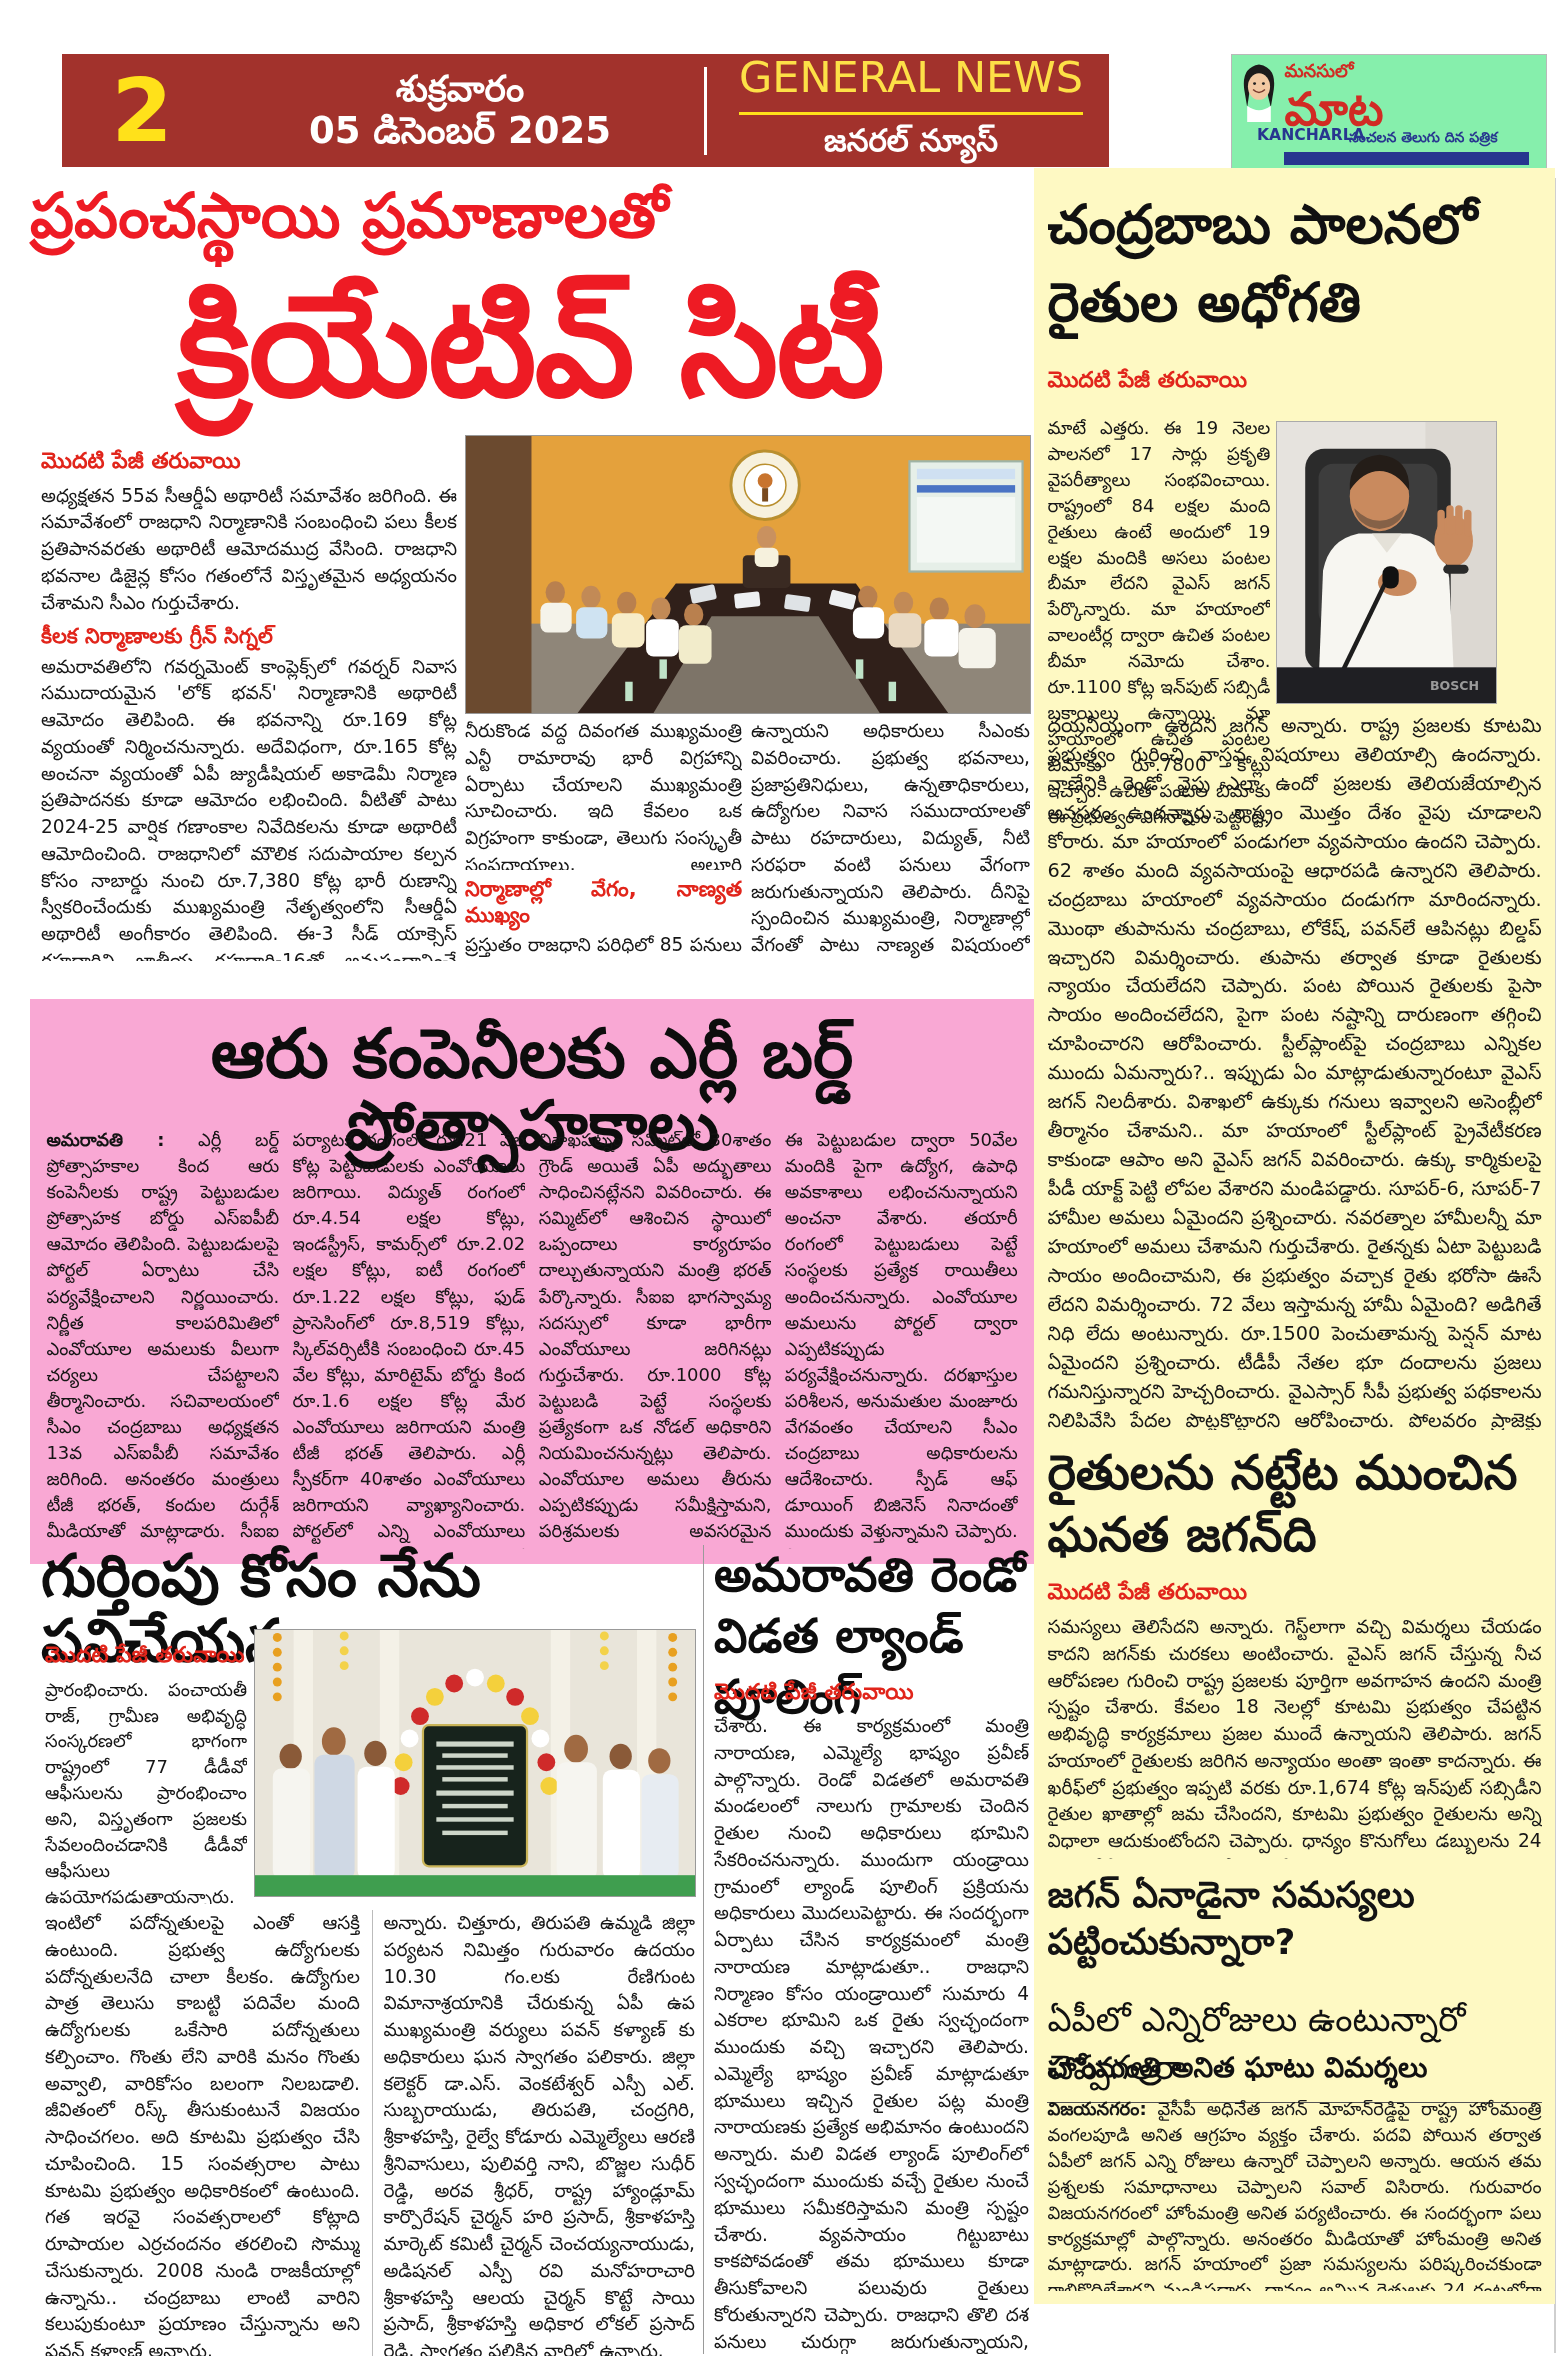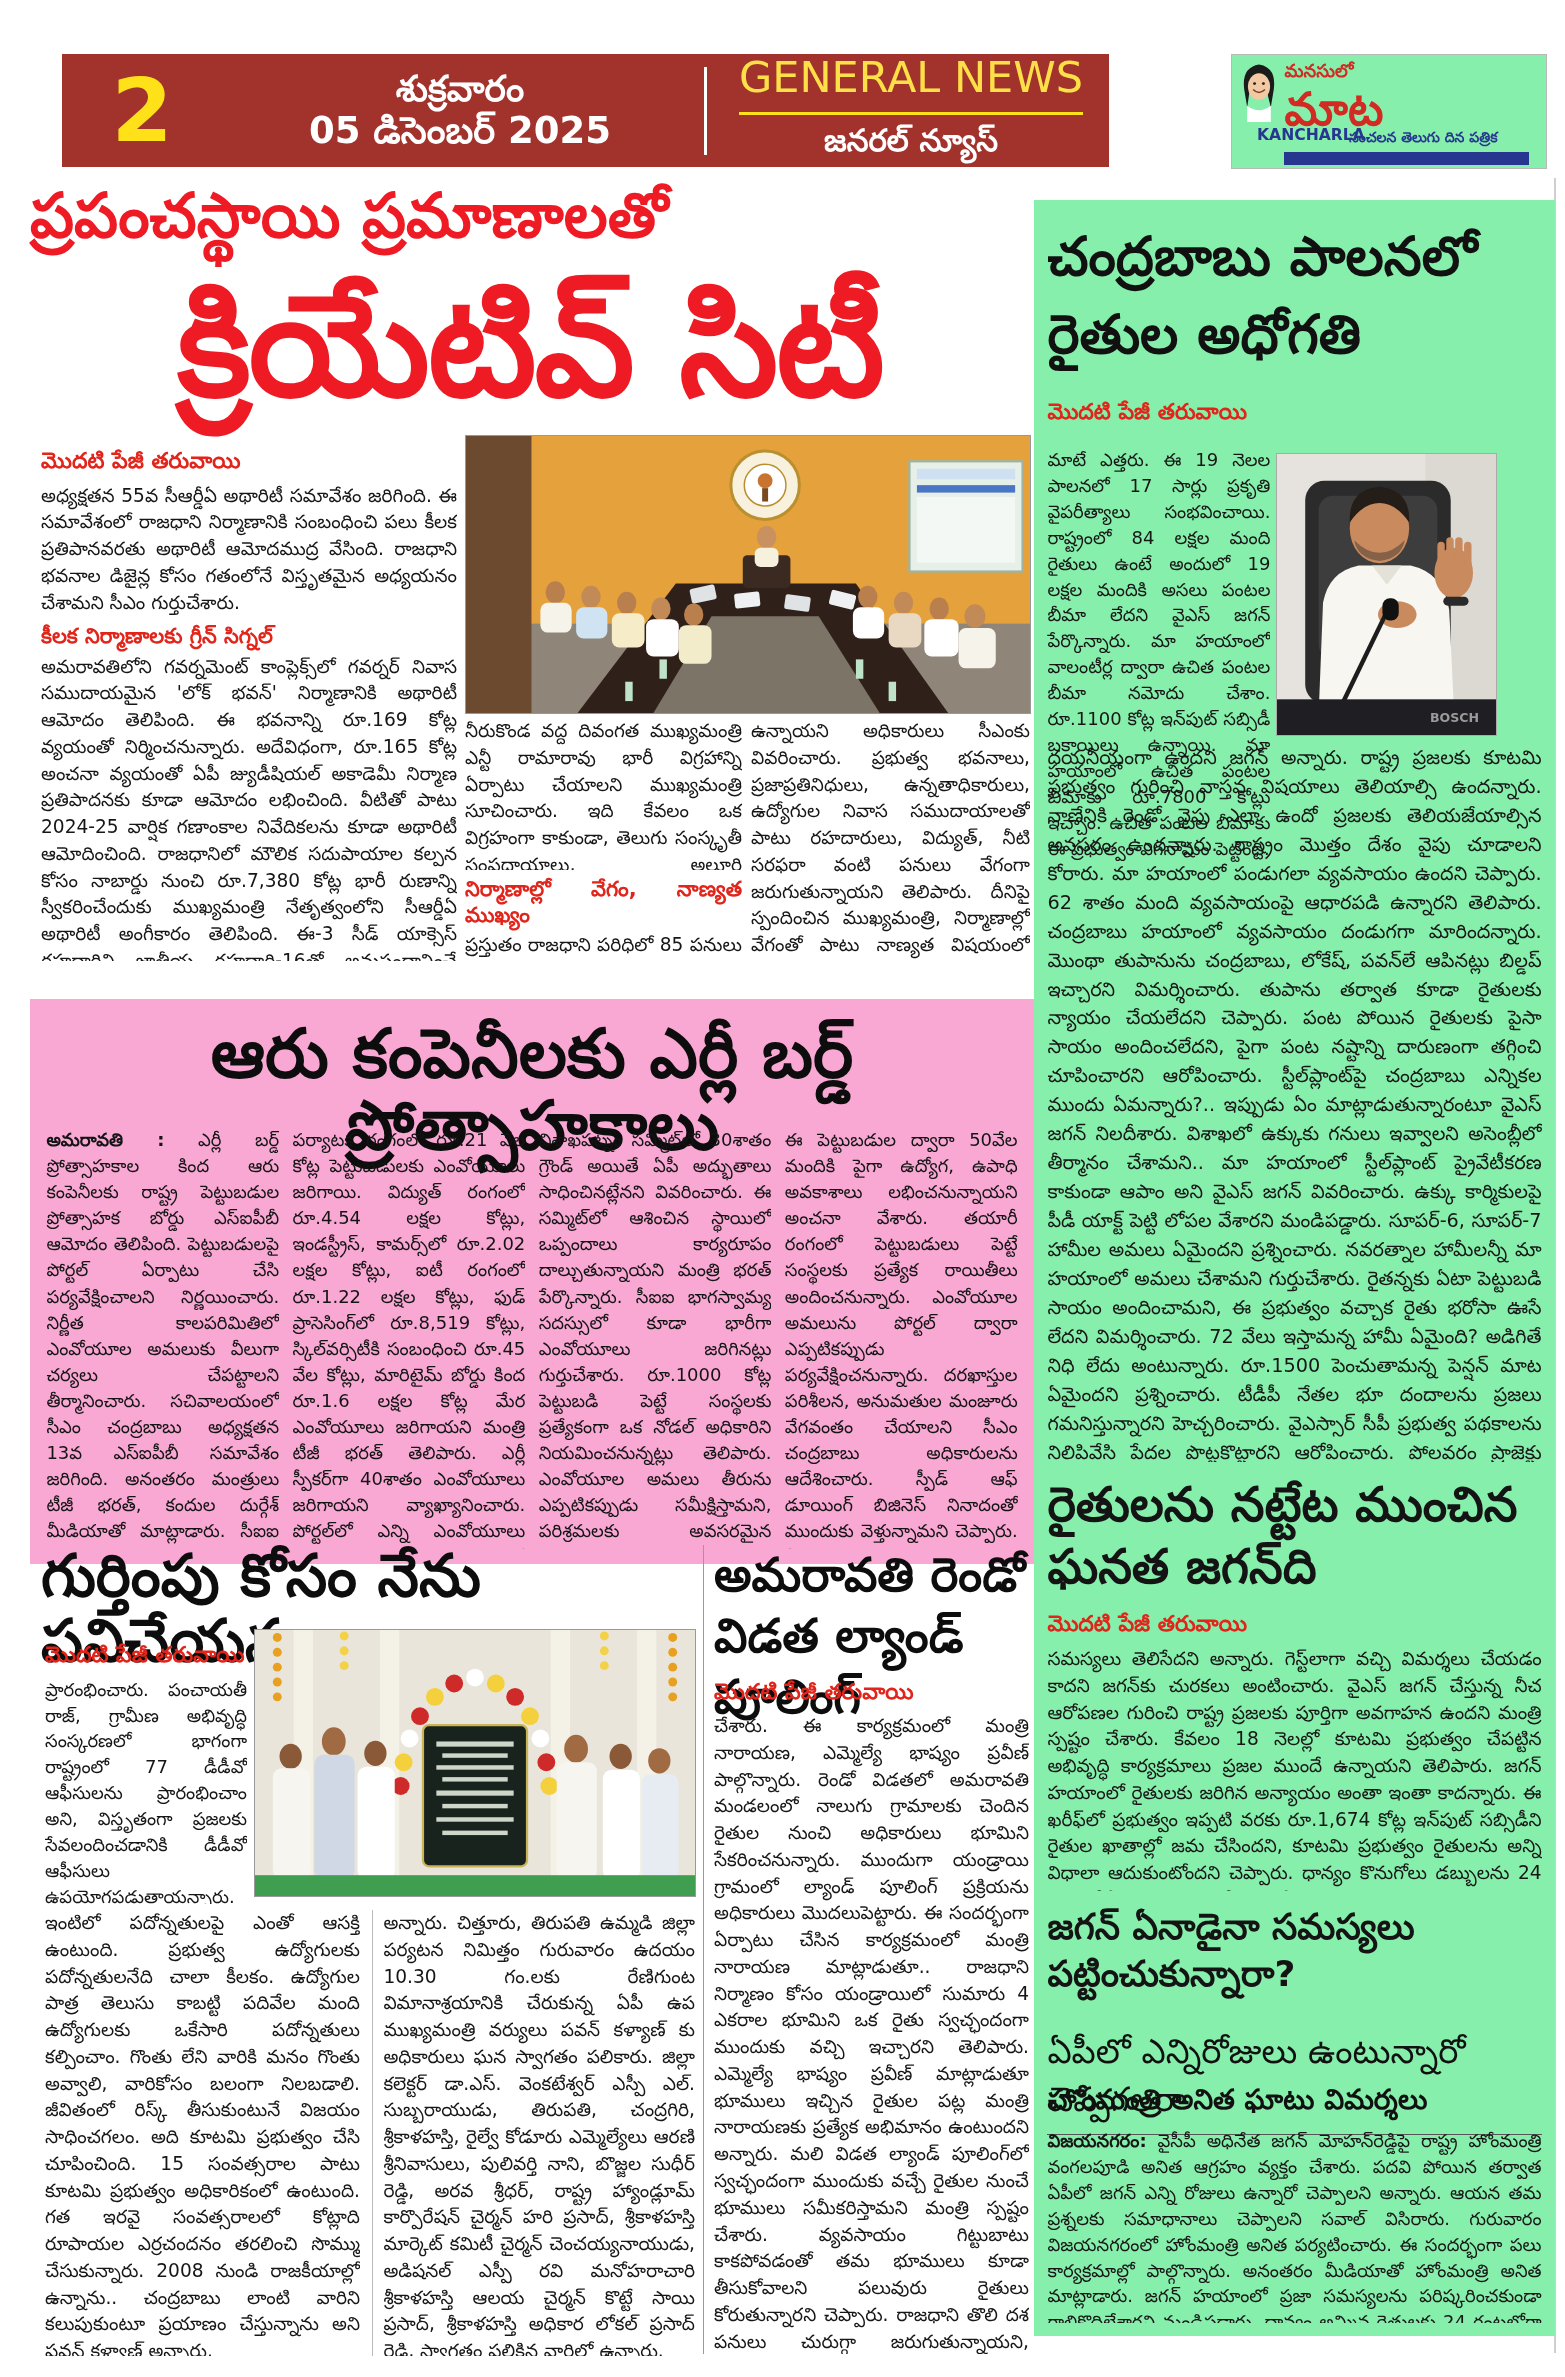--- a/index.html
+++ b/index.html
@@ -33,21 +33,21 @@
   .body-txt{font-size:18.6px;line-height:1.44;text-align:justify;color:#161616;overflow:hidden;}
   .byline{color:#E1251B;font-weight:800;font-size:22px;margin-bottom:6px;}
   .subhead{color:#E1251B;font-weight:800;font-size:21px;margin:7.4px 0 4.5px 0;line-height:1.2;}
   .dl{font-weight:800;}
   
   .lead-col1{left:41px;top:445px;width:416px;height:516px;}
   .photo1{left:465px;top:435px;width:564px;height:277px;border:0.7px solid #999;}
   .lead-col2{left:465px;top:718px;width:277px;height:242px;}
   .lead-col3{left:751px;top:718px;width:279px;height:242px;}
   
-  .pink{left:1034px;top:200px;width:521px;height:2136px;background:#86efac;}
+  .pink{left:1034px;top:168px;width:521px;height:2136px;background:#fef9c3;}
   .pk{position:absolute;left:13.4px;right:13.4px;}
   .pk-h1{top:18px;font-size:54px;font-weight:800;color:#111;line-height:1.45;}
   .pk-byline1{top:199px;}
   .pk-colrow-txt{top:247px;width:223px;height:476px;font-size:18px;}
   .photo2{position:absolute;left:242px;top:253px;width:219px;height:281px;border:0.7px solid #aaa;}
   .pk-body1{top:544px;height:718px;font-size:19.3px;line-height:1.5;}
   .pk-h2{top:1273px;font-size:48px;font-weight:800;line-height:1.3;}
   .pk-byline2{top:1411px;}
   .pk-body2{top:1446px;height:245px;font-size:18.6px;}
   .pk-h3{top:1704px;font-size:36px;font-weight:800;line-height:1.3;}

